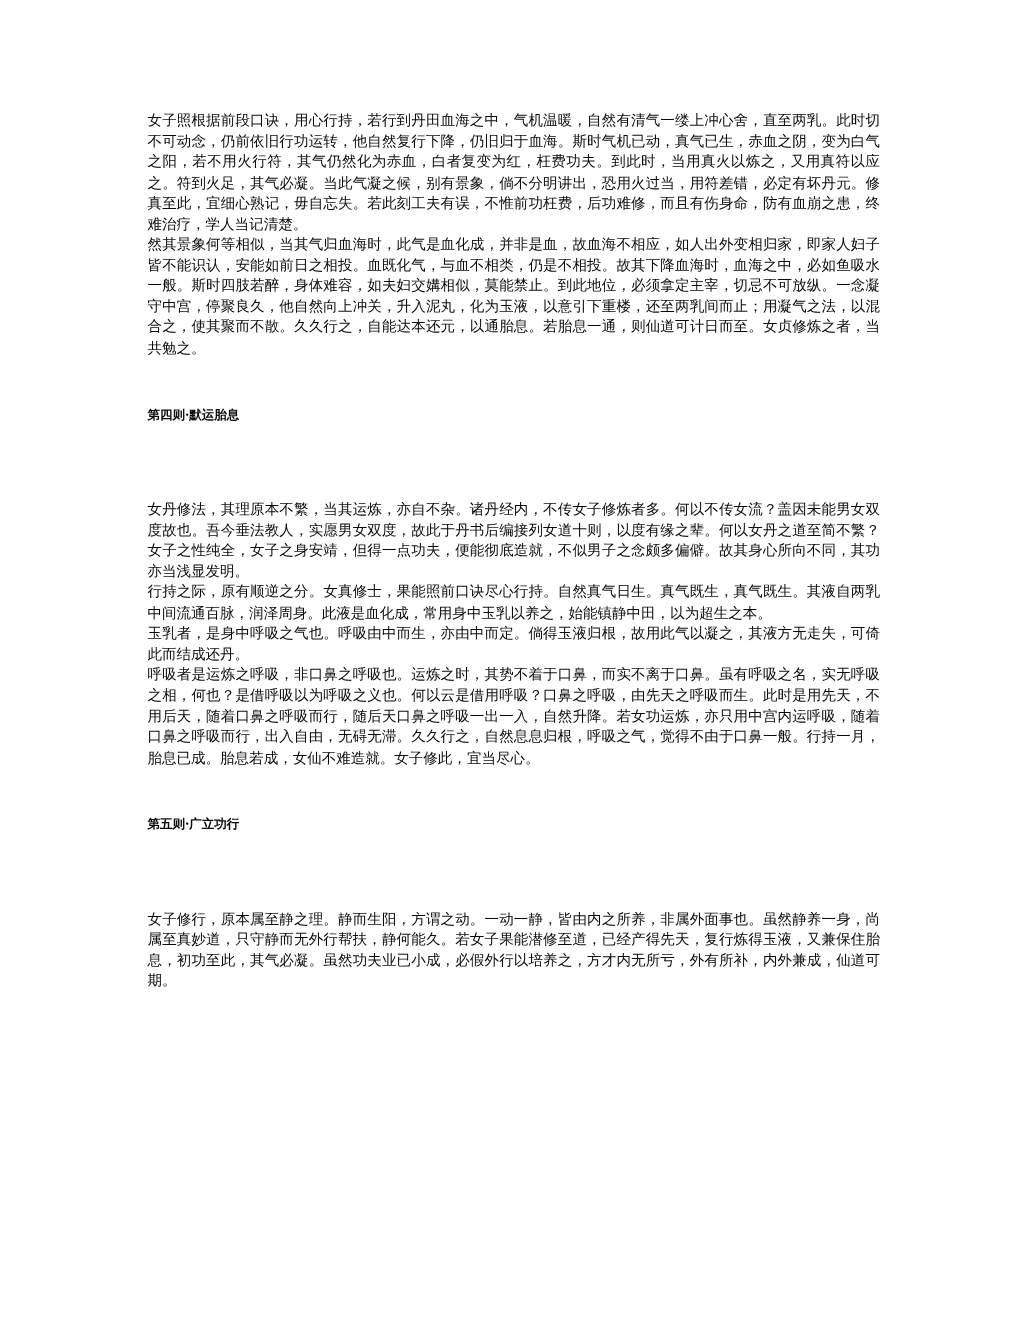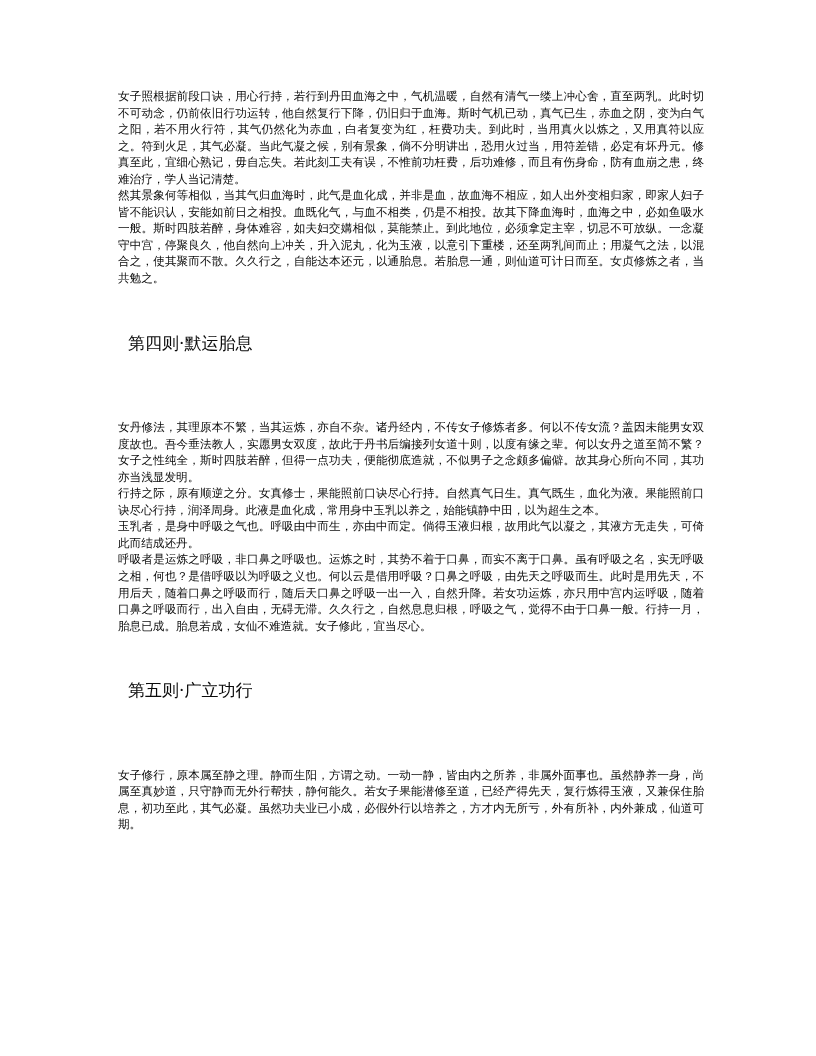--- a/index.html
+++ b/index.html
@@ -31,46 +31,46 @@
     margin: 0;
     font-size: 11.6px;
     line-height: 16.55px;
     text-align: justify;
     text-justify: inter-character;
     letter-spacing: 0.02px;
     word-break: break-all;
     color: #0a0a0a;
   }
   .section-heading {
-    margin: 10px;
-    font-size: 17px;
+    margin: 0;
+    font-size: 10px;
     line-height: 16.55px;
-    font-weight: normal;
+    font-weight: bold;
     text-align: left;
     color: #0a0a0a;
   }
   
   .gap-before-heading { height: 38px; }
   .gap-after-heading  { height: 58px; }
 </style>
 </head>
 <body>
 
 <div class="page">
   <div class="doc-body">
 
     <p class="para">女子照根据前段口诀，用心行持，若行到丹田血海之中，气机温暖，自然有清气一缕上冲心舍，直至两乳。此时切不可动念，仍前依旧行功运转，他自然复行下降，仍旧归于血海。斯时气机已动，真气已生，赤血之阴，变为白气之阳，若不用火行符，其气仍然化为赤血，白者复变为红，枉费功夫。到此时，当用真火以炼之，又用真符以应之。符到火足，其气必凝。当此气凝之候，别有景象，倘不分明讲出，恐用火过当，用符差错，必定有坏丹元。修真至此，宜细心熟记，毋自忘失。若此刻工夫有误，不惟前功枉费，后功难修，而且有伤身命，防有血崩之患，终难治疗，学人当记清楚。</p>
     <p class="para">然其景象何等相似，当其气归血海时，此气是血化成，并非是血，故血海不相应，如人出外变相归家，即家人妇子皆不能识认，安能如前日之相投。血既化气，与血不相类，仍是不相投。故其下降血海时，血海之中，必如鱼吸水一般。斯时四肢若醉，身体难容，如夫妇交媾相似，莫能禁止。到此地位，必须拿定主宰，切忌不可放纵。一念凝守中宫，停聚良久，他自然向上冲关，升入泥丸，化为玉液，以意引下重楼，还至两乳间而止；用凝气之法，以混合之，使其聚而不散。久久行之，自能达本还元，以通胎息。若胎息一通，则仙道可计日而至。女贞修炼之者，当共勉之。</p>
 
     <div class="gap-before-heading"></div>
     <h2 class="section-heading">第四则·默运胎息</h2>
     <div class="gap-after-heading"></div>
 
-    <p class="para">女丹修法，其理原本不繁，当其运炼，亦自不杂。诸丹经内，不传女子修炼者多。何以不传女流？盖因未能男女双度故也。吾今垂法教人，实愿男女双度，故此于丹书后编接列女道十则，以度有缘之辈。何以女丹之道至简不繁？女子之性纯全，斯时四肢若醉，但得一点功夫，便能彻底造就，不似男子之念颇多偏僻。故其身心所向不同，其功亦当浅显发明。</p>
-    <p class="para">行持之际，原有顺逆之分。女真修士，果能照前口诀尽心行持。自然真气日生。真气既生，血化为液。果能照前口诀尽心行持，润泽周身。此液是血化成，常用身中玉乳以养之，始能镇静中田，以为超生之本。</p>
+    <p class="para">女丹修法，其理原本不繁，当其运炼，亦自不杂。诸丹经内，不传女子修炼者多。何以不传女流？盖因未能男女双度故也。吾今垂法教人，实愿男女双度，故此于丹书后编接列女道十则，以度有缘之辈。何以女丹之道至简不繁？女子之性纯全，女子之身安靖，但得一点功夫，便能彻底造就，不似男子之念颇多偏僻。故其身心所向不同，其功亦当浅显发明。</p>
+    <p class="para">行持之际，原有顺逆之分。女真修士，果能照前口诀尽心行持。自然真气日生。真气既生，真气既生。其液自两乳中间流通百脉，润泽周身。此液是血化成，常用身中玉乳以养之，始能镇静中田，以为超生之本。</p>
     <p class="para">玉乳者，是身中呼吸之气也。呼吸由中而生，亦由中而定。倘得玉液归根，故用此气以凝之，其液方无走失，可倚此而结成还丹。</p>
     <p class="para">呼吸者是运炼之呼吸，非口鼻之呼吸也。运炼之时，其势不着于口鼻，而实不离于口鼻。虽有呼吸之名，实无呼吸之相，何也？是借呼吸以为呼吸之义也。何以云是借用呼吸？口鼻之呼吸，由先天之呼吸而生。此时是用先天，不用后天，随着口鼻之呼吸而行，随后天口鼻之呼吸一出一入，自然升降。若女功运炼，亦只用中宫内运呼吸，随着口鼻之呼吸而行，出入自由，无碍无滞。久久行之，自然息息归根，呼吸之气，觉得不由于口鼻一般。行持一月，胎息已成。胎息若成，女仙不难造就。女子修此，宜当尽心。</p>
 
     <div class="gap-before-heading"></div>
     <h2 class="section-heading">第五则·广立功行</h2>
     <div class="gap-after-heading"></div>
 
     <p class="para">女子修行，原本属至静之理。静而生阳，方谓之动。一动一静，皆由内之所养，非属外面事也。虽然静养一身，尚属至真妙道，只守静而无外行帮扶，静何能久。若女子果能潜修至道，已经产得先天，复行炼得玉液，又兼保住胎息，初功至此，其气必凝。虽然功夫业已小成，必假外行以培养之，方才内无所亏，外有所补，内外兼成，仙道可期。</p>
 
   </div>

